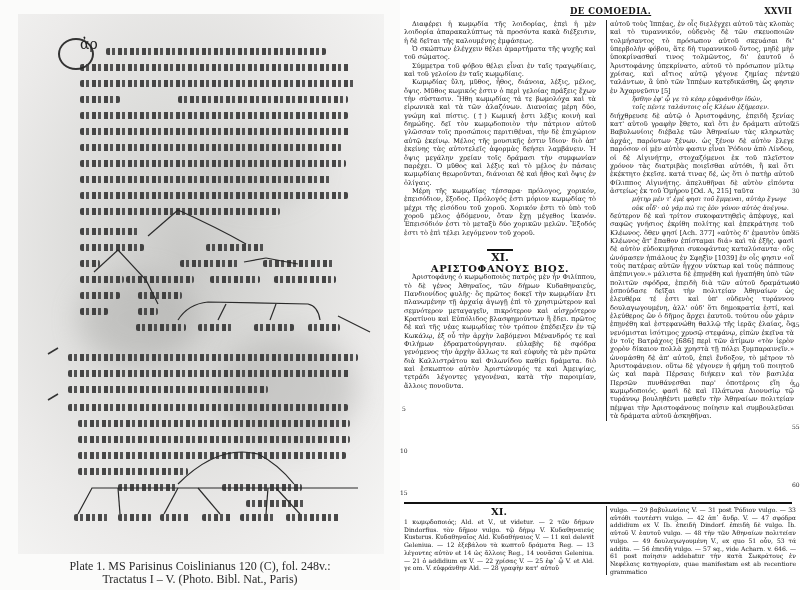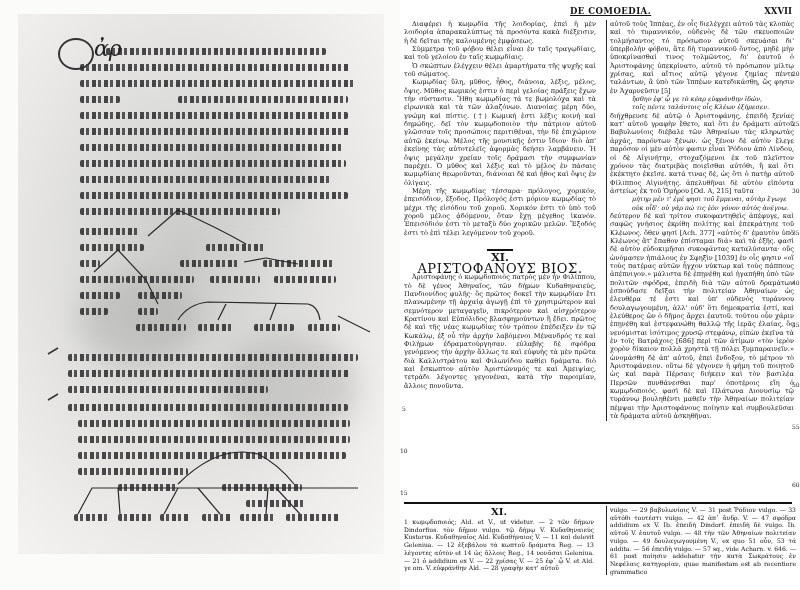--- a/index.html
+++ b/index.html
@@ -7,36 +7,36 @@
   
   .plate{position:absolute;left:0;top:0;width:400px;height:590px;background:#fbfbfa;}
   .facsimile{position:absolute;left:18px;top:14px;width:366px;height:540px;
     background:radial-gradient(ellipse at 45% 45%, #c9c9c7 0%, #dcdcda 35%, #ecebea 70%, #f6f6f5 100%);
     overflow:hidden;}
   .facsimile .blot{position:absolute;border-radius:50%;background:#9a9a98;opacity:.35;filter:blur(14px);}
   .ms-line{position:absolute;height:7px;
     background:repeating-linear-gradient(90deg,#2a2a2a 0 4px,transparent 4px 6px,#3a3a3a 6px 9px,transparent 9px 12px);
     opacity:.85;border-radius:2px;}
   .ornament{position:absolute;left:40px;top:24px;width:32px;height:28px;border:2px solid #333;border-radius:50%;}
-  .ornament-glyph{position:absolute;left:76px;top:22px;font-size:22px;color:#222;font-style:italic;}
+  .ornament-glyph{position:absolute;left:62px;top:22px;font-size:14px;color:#222;}
   .stemma{position:absolute;left:0;top:0;}
   .caption{position:absolute;left:0;top:560px;width:400px;text-align:center;font-family:"Liberation Serif",serif;
     font-size:12px;line-height:13px;color:#2a2a2a;}
   
   .page{position:absolute;left:400px;top:0;width:400px;height:590px;background:#fff;}
   .running-head{position:absolute;top:6px;left:0;width:400px;font-family:"DejaVu Serif",serif;font-weight:bold;font-size:8.5px;}
   .running-head .title{position:absolute;left:170px;letter-spacing:.5px;text-decoration:underline;}
   .running-head .pageno{position:absolute;right:8px;}
   .col{position:absolute;top:20px;font-size:6.6px;line-height:8.35px;text-align:justify;}
   .col p{margin:0 0 0 0;text-indent:8px;}
   .col.left{left:4px;width:192px;}
   .col.right{left:206px;width:184px;border-left:1px solid #222;padding-left:3px;}
   .col .verse{font-style:italic;text-indent:0;padding-left:22px;font-size:6.3px;}
   .section-head{text-align:center;font-weight:bold;font-size:11px;line-height:14px;margin:10px 0 0 0;text-indent:0 !important;}
-  .section-sub{text-align:center;font-weight:normal;font-size:13px;letter-spacing:.6px;margin:2px 0 4px 0;text-indent:0 !important;}
+  .section-sub{text-align:center;font-weight:bold;font-size:10px;letter-spacing:.6px;margin:2px 0 4px 0;text-indent:0 !important;}
   .short-rule{width:26px;height:2px;background:#111;margin:12px auto 0 auto;}
   .lineno{position:absolute;font-size:6px;color:#222;}
   .rule-full{position:absolute;left:404px;top:502px;width:388px;height:2px;background:#111;}
   .notes{position:absolute;top:506px;font-size:6.1px;line-height:7.7px;text-align:justify;}
   .notes.left{left:404px;width:190px;}
   .notes.right{left:606px;width:186px;border-left:1px solid #222;padding-left:3px;}
   .notes .nhead{text-align:center;font-weight:bold;font-size:10px;line-height:12px;}
 </style>
 </head>
 <body>
@@ -119,32 +119,36 @@
         <path d="M180 474 L202 500"></path>
         <path d="M250 474 L248 500"></path>
         <path d="M258 474 L282 500"></path>
       </g>
       <g stroke="#333" stroke-width="1.5">
         <line x1="30" y1="340" x2="40" y2="334"></line>
         <line x1="30" y1="386" x2="40" y2="380"></line>
       </g>
     </svg>
   </div>
+  <div class="caption">
+    <div>Plate 1. MS Parisinus Coislinianus 120 (C), fol. 248v.:</div>
+    <div>Tractatus I – V. (Photo. Bibl. Nat., Paris)</div>
+  </div>
 </section>
 
 <section class="page">
   <div class="running-head">
     <span class="title">DE COMOEDIA.</span>
     <span class="pageno">XXVII</span>
   </div>
 
   <div class="col left">
     <p>Διαφέρει ἡ κωμῳδία τῆς λοιδορίας, ἐπεὶ ἡ μὲν λοιδορία ἀπαρακαλύπτως τὰ προσόντα κακὰ διέξεισιν, ἡ δὲ δεῖται τῆς καλουμένης ἐμφάσεως.</p>
+    <p>Ὁ σκώπτων ἐλέγχειν θέλει ἁμαρτήματα τῆς ψυχῆς καὶ τοῦ σώματος.</p>
     <p>Σύμμετρα τοῦ φόβου θέλει εἶναι ἐν ταῖς τραγῳδίαις, καὶ τοῦ γελοίου ἐν ταῖς κωμῳδίαις.</p>
-    <p>Ὁ σκώπτων ἐλέγχειν θέλει ἁμαρτήματα τῆς ψυχῆς καὶ τοῦ σώματος.</p>
     <p>Κωμῳδίας ὕλη, μῦθος, ἦθος, διάνοια, λέξις, μέλος, ὄψις. Μῦθος κωμικός ἐστιν ὁ περὶ γελοίας πράξεις ἔχων τὴν σύστασιν. Ἤθη κωμῳδίας τά τε βωμολόχα καὶ τὰ εἰρωνικὰ καὶ τὰ τῶν ἀλαζόνων. Διανοίας μέρη δύο, γνώμη καὶ πίστις. (†) Κωμική ἐστι λέξις κοινὴ καὶ δημώδης. δεῖ τὸν κωμῳδοποιὸν τὴν πάτριον αὐτοῦ γλῶσσαν τοῖς προσώποις περιτιθέναι, τὴν δὲ ἐπιχώριον αὐτῷ ἐκείνῳ. Μέλος τῆς μουσικῆς ἐστιν ἴδιον· διὸ ἀπ' ἐκείνης τὰς αὐτοτελεῖς ἀφορμὰς δεήσει λαμβάνειν. Ἡ ὄψις μεγάλην χρείαν τοῖς δράμασι τὴν συμφωνίαν παρέχει. Ὁ μῦθος καὶ λέξις καὶ τὸ μέλος ἐν πάσαις κωμῳδίαις θεωροῦνται, διάνοιαι δὲ καὶ ἦθος καὶ ὄψις ἐν ὀλίγαις.</p>
     <p>Μέρη τῆς κωμῳδίας τέσσαρα· πρόλογος, χορικόν, ἐπεισόδιον, ἔξοδος. Πρόλογός ἐστι μόριον κωμῳδίας τὸ μέχρι τῆς εἰσόδου τοῦ χοροῦ. Χορικόν ἐστι τὸ ὑπὸ τοῦ χοροῦ μέλος ᾀδόμενον, ὅταν ἔχῃ μέγεθος ἱκανόν. Ἐπεισόδιόν ἐστι τὸ μεταξὺ δύο χορικῶν μελῶν. Ἔξοδός ἐστι τὸ ἐπὶ τέλει λεγόμενον τοῦ χοροῦ.</p>
     <div class="short-rule"></div>
     <p class="section-head">XI.</p>
     <p class="section-sub">ΑΡΙΣΤΟΦΑΝΟΥΣ ΒΙΟΣ.</p>
     <p>Ἀριστοφάνης ὁ κωμῳδοποιὸς πατρὸς μὲν ἦν Φιλίππου, τὸ δὲ γένος Ἀθηναῖος, τῶν δήμων Κυδαθηναιεύς, Πανδιονίδος φυλῆς· ὃς πρῶτος δοκεῖ τὴν κωμῳδίαν ἔτι πλανωμένην τῇ ἀρχαίᾳ ἀγωγῇ ἐπὶ τὸ χρησιμώτερον καὶ σεμνότερον μεταγαγεῖν, πικρότερον καὶ αἰσχρότερον Κρατίνου καὶ Εὐπόλιδος βλασφημούντων ἢ ἔδει. πρῶτος δὲ καὶ τῆς νέας κωμῳδίας τὸν τρόπον ἐπέδειξεν ἐν τῷ Κωκάλῳ, ἐξ οὗ τὴν ἀρχὴν λαβόμενοι Μένανδρός τε καὶ Φιλήμων ἐδραματούργησαν. εὐλαβὴς δὲ σφόδρα γενόμενος τὴν ἀρχὴν ἄλλως τε καὶ εὐφυὴς τὰ μὲν πρῶτα διὰ Καλλιστράτου καὶ Φιλωνίδου καθίει δράματα. διὸ καὶ ἔσκωπτον αὐτὸν Ἀριστώνυμός τε καὶ Ἀμειψίας, τετράδι λέγοντες γεγονέναι, κατὰ τὴν παροιμίαν, ἄλλοις πονοῦντα.</p>
   </div>
   <span class="lineno" style="left:2px;top:405px;">5</span>
   <span class="lineno" style="left:0px;top:447px;">10</span>
   <span class="lineno" style="left:0px;top:489px;">15</span>

